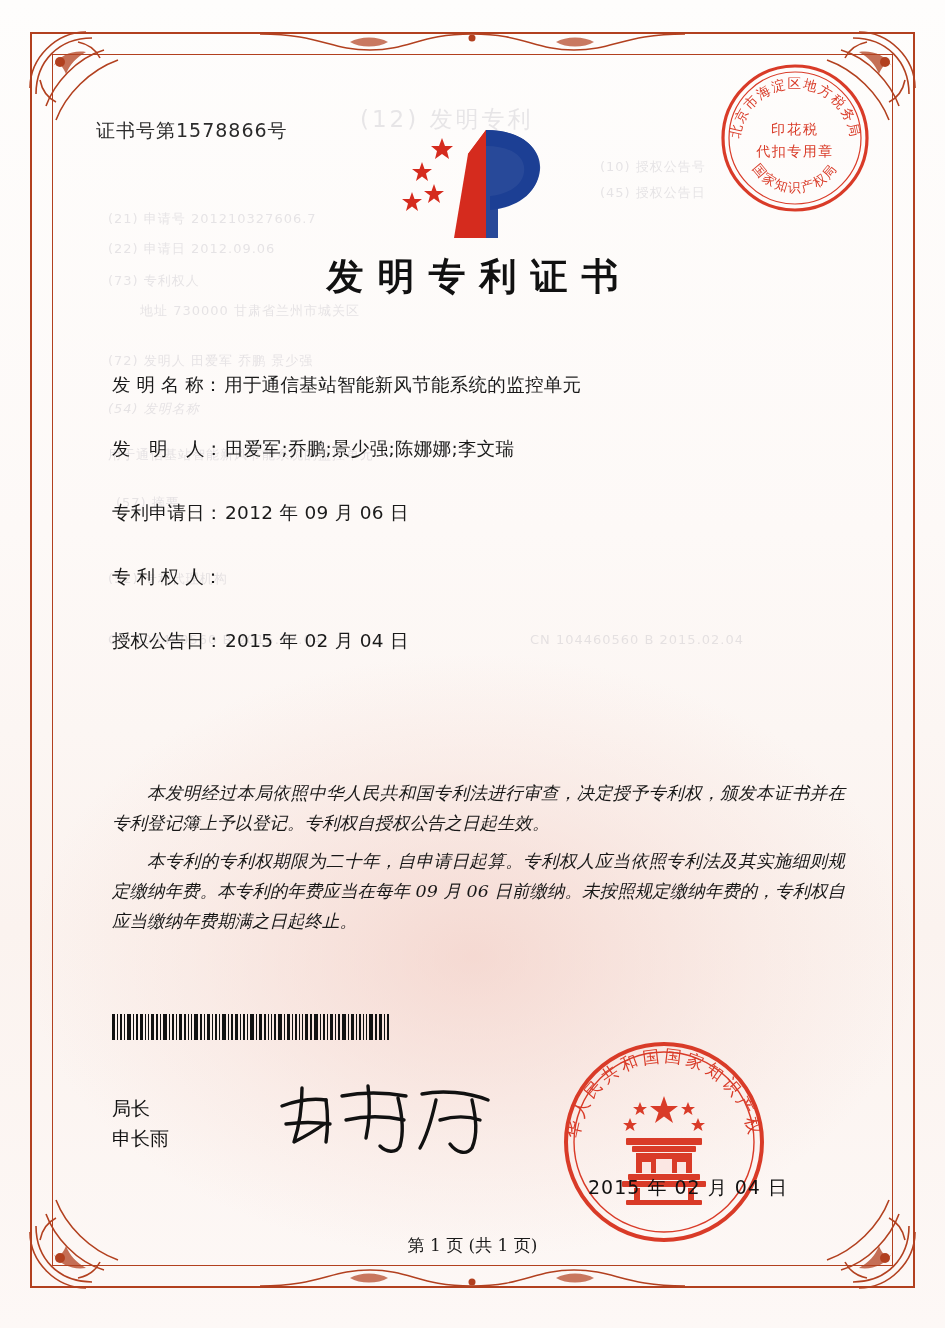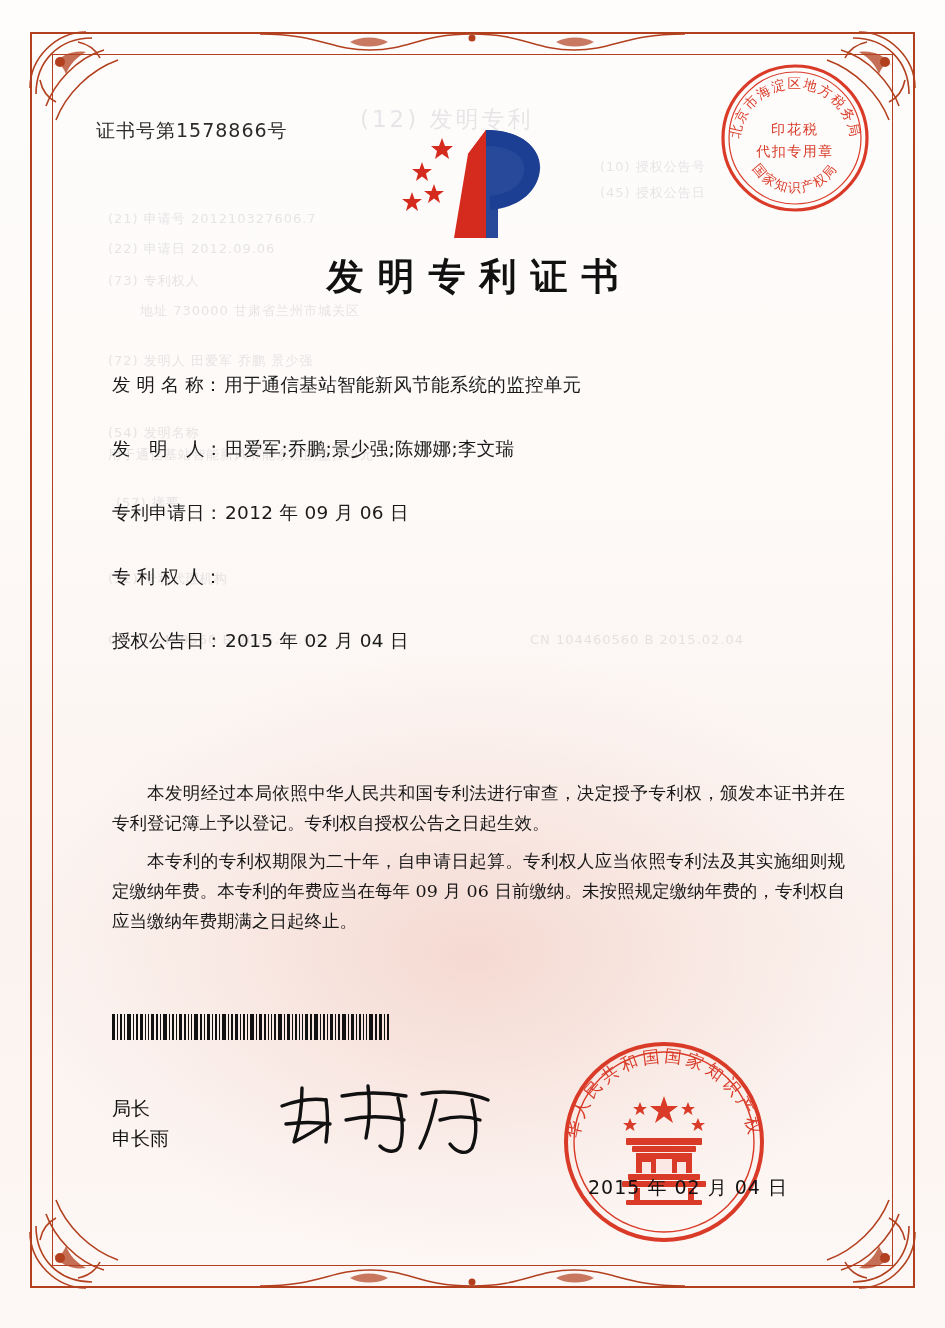--- a/index.html
+++ b/index.html
@@ -128,20 +128,21 @@
     left: 112px; right: 100px; top: 778px;
     font-size: 17.5px;
     line-height: 30px;
     color: #181818;
     font-family: "DejaVu Serif", "Liberation Serif", serif;
     text-align: justify;
   }
   .body-text p {
     margin: 0 0 8px 0;
     text-indent: 2em;
+    font-style: italic;
   }
 
   
   .barcode {
     position: absolute;
     left: 112px; top: 1014px;
     height: 26px;
     display: flex;
     align-items: stretch;
   }
@@ -275,21 +276,21 @@
   </div>
 
   <div class="ghost big" style="left:360px; top:104px;">(12) 发明专利</div>
   <div class="ghost" style="left:600px; top:158px;">(10) 授权公告号</div>
   <div class="ghost" style="left:600px; top:184px;text-align:center;">(45) 授权公告日</div>
   <div class="ghost" style="left:108px; top:210px;">(21) 申请号 201210327606.7</div>
   <div class="ghost" style="left:108px; top:240px;">(22) 申请日 2012.09.06</div>
   <div class="ghost" style="left:108px; top:272px;">(73) 专利权人</div>
   <div class="ghost" style="left:140px; top:302px;">地址 730000 甘肃省兰州市城关区</div>
   <div class="ghost" style="left:108px; top:352px;">(72) 发明人 田爱军 乔鹏 景少强</div>
-  <div class="ghost" style="left:108px; top:424px;">(54) 发明名称</div>
+  <div class="ghost" style="left:108px; top:400px;font-style:italic;">(54) 发明名称</div>
   <div class="ghost" style="left:108px; top:446px;">用于通信基站智能新风节能系统的监控单元</div>
   <div class="ghost" style="left:116px; top:494px;">(57) 摘要</div>
   <div class="ghost" style="left:108px; top:570px;">(52) 专利代理机构</div>
   <div class="ghost" style="left:108px; top:632px;">CN 104460560 B   2015.02.04</div>
   <div class="ghost" style="left:530px; top:632px;">CN 104460560 B   2015.02.04</div>
 
   <div class="cert-no">证书号第1578866号</div>
 
   <div class="logo">
     <svg width="170" height="130" viewBox="0 0 170 130">
@@ -481,14 +482,15 @@
         <rect x="62" y="143" width="84" height="6" rx="1"></rect>
         <rect x="74" y="150" width="6" height="12"></rect>
         <rect x="128" y="150" width="6" height="12"></rect>
         <rect x="66" y="162" width="76" height="5" rx="1"></rect>
       </g>
     </svg>
   </div>
 
   <div class="issue-date">2015 年 02 月 04 日</div>
 
+  <div class="page-no">第 1 页 (共 1 页)</div>
 
 </div>
 
 </body></html>

